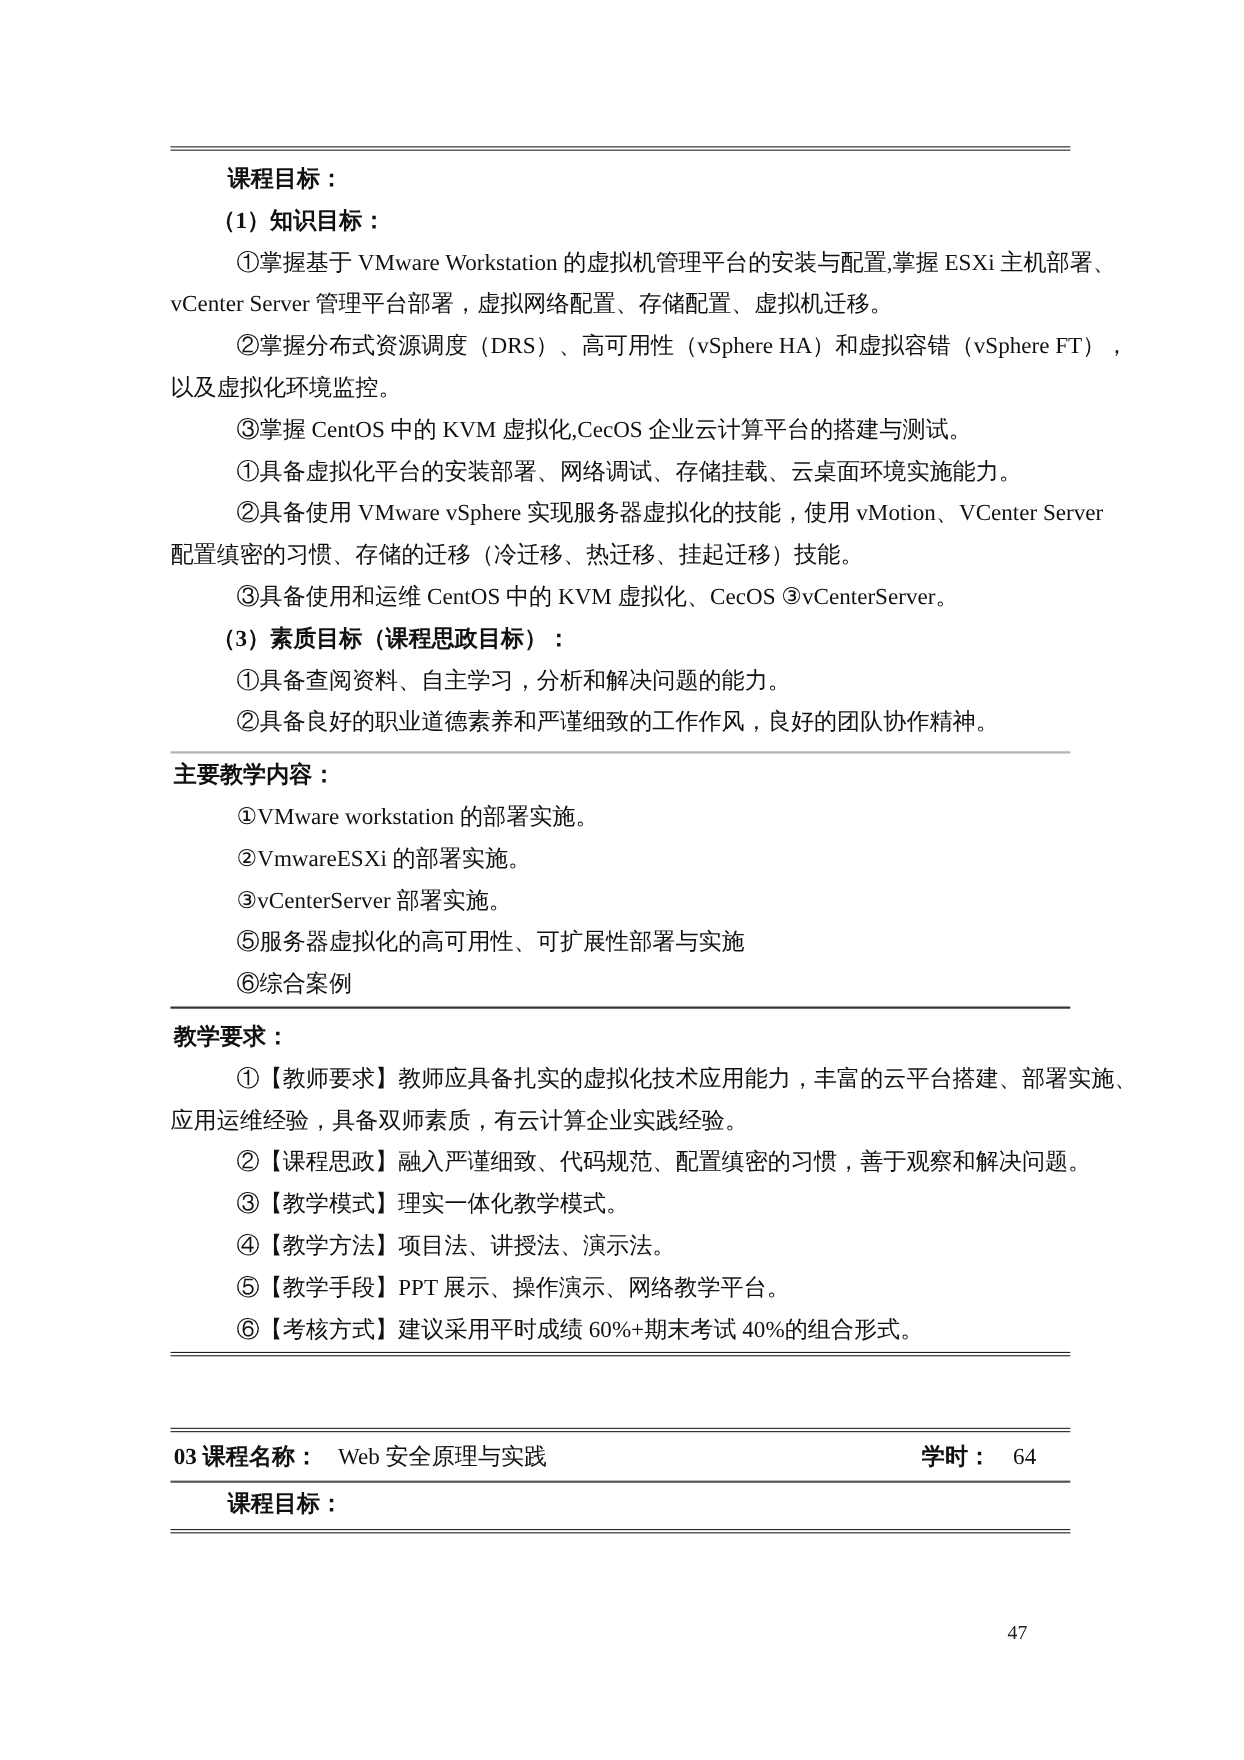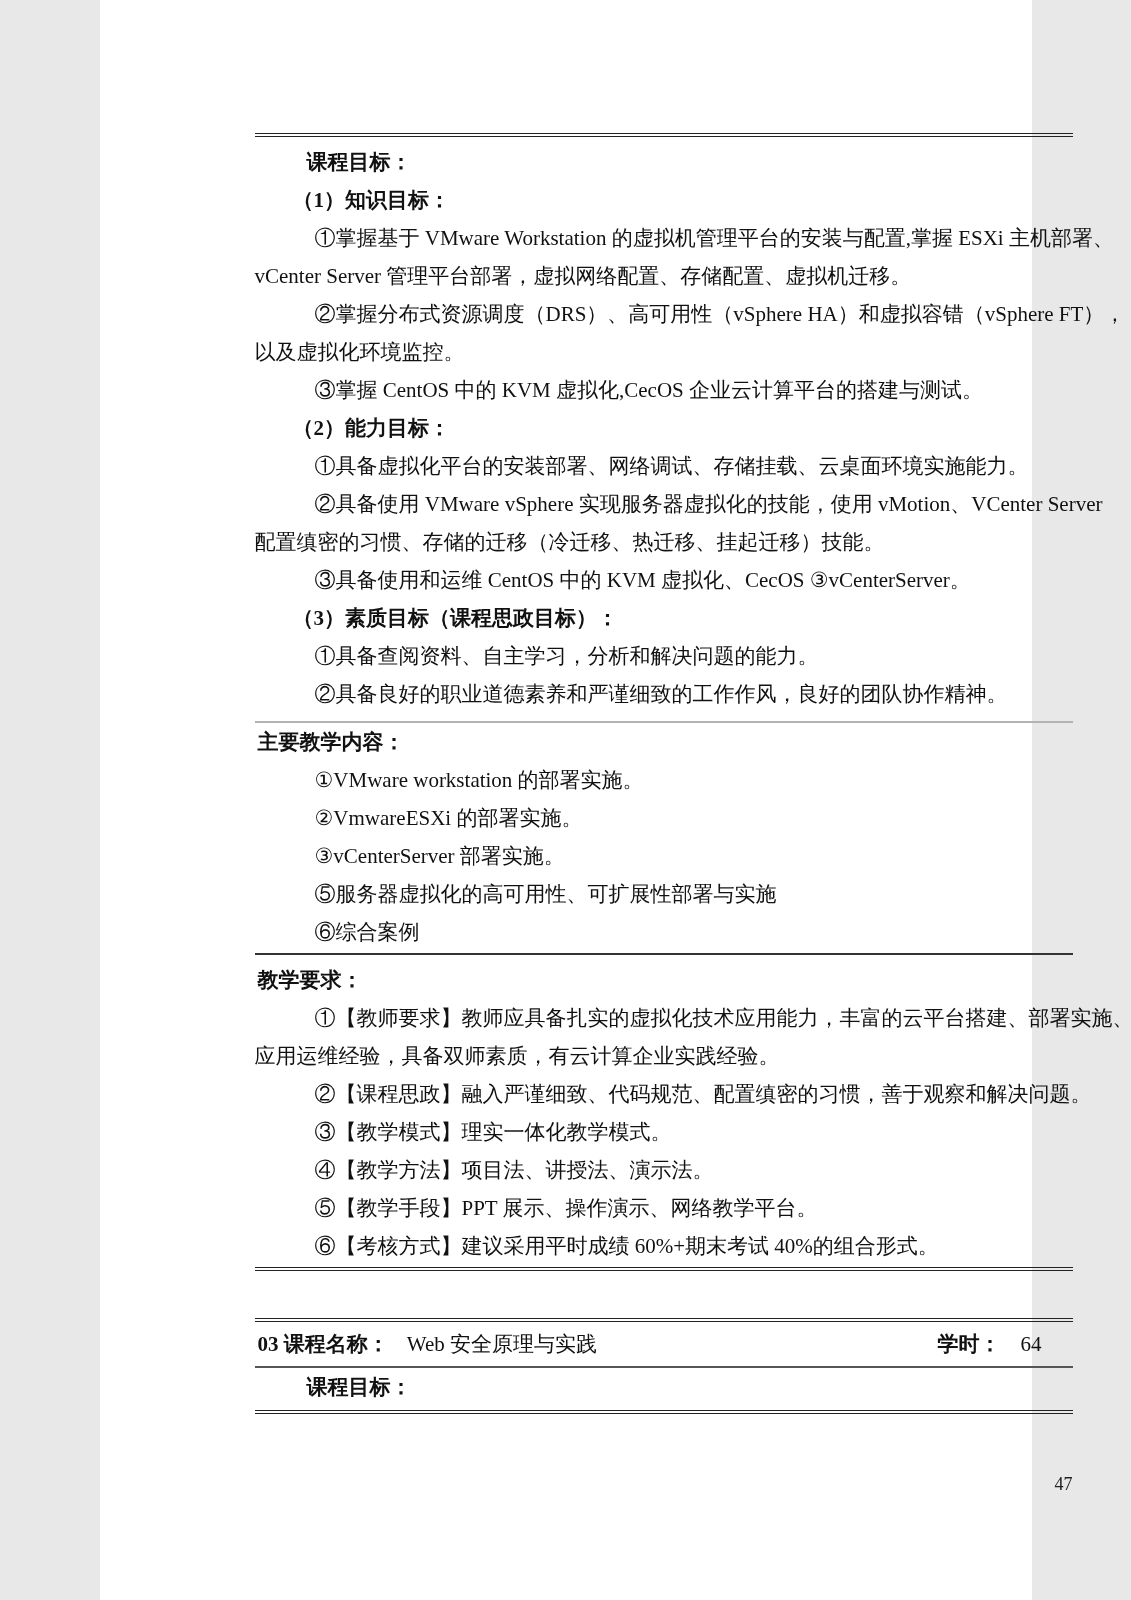--- a/index.html
+++ b/index.html
@@ -1,65 +1,64 @@
 <!DOCTYPE html>
 <html><head>
 <meta charset="utf-8">
 <style>
   html,body { margin:0; padding:0; background:#e8e8e8; }
   .page {
     position:relative;
-    width:932px; height:1600px;
+    width:1131px; height:1600px;
     margin:0 auto;
     background:#ffffff;
     font-family:"Liberation Serif", serif;
     color:#111;
     font-size:21px;
   }
   .content { position:absolute; left:155px; top:133px; width:818px; }
   .ln { line-height:38px; height:38px; white-space:nowrap; }
   .b  { font-weight:bold; }
   .h  { font-weight:bold; margin-left:52px; }   
   .sh { font-weight:bold; margin-left:38px; }   
   .p  { margin-left:60px; }                     
   .c  { margin-left:0; }                        
   .head { font-weight:bold; margin-left:3px; }  
 
   .sec-a { border-top:4px double #222; padding:6px 0 8px 0; }
   .sec-b { border-top:2px solid #b3b3b3; padding:0 0 2px 0; }
   .sec-c { border-top:2px solid #333; border-bottom:4px double #222; padding:6px 0 2px 0; }
 
-  .table2 { margin-top:47px; border-top:4px double #222; border-bottom:4px double #222; }
+  .table2 { margin-top:65px; border-top:4px double #222; border-bottom:4px double #222; }
   .t2-row1 {
     display:flex; justify-content:space-between; align-items:center;
     height:44px; border-bottom:2px solid #555; padding:0 3px;
   }
   .t2-left { display:flex; align-items:baseline; }
   .t2-course-name { margin-left:18px; }
   .t2-right { padding-right:28px; }
   .t2-hours-value { margin-left:20px; }
   .t2-row2 { height:42px; line-height:42px; }
 
-  .pagenum { position:absolute; left:955px; top:1474px; font-size:18px; color:#222; }
+  .pagenum { position:absolute; left:916px; top:1474px; font-size:18px; color:#222; }
 </style>
 </head>
 <body>
 
 <div class="page">
   <div class="content">
 
     <div class="sec-a">
       <div class="ln h">课程目标：</div>
       <div class="ln sh">（1）知识目标：</div>
       <div class="ln p">①掌握基于 VMware Workstation 的虚拟机管理平台的安装与配置,掌握 ESXi 主机部署、</div>
       <div class="ln c">vCenter Server 管理平台部署，虚拟网络配置、存储配置、虚拟机迁移。</div>
       <div class="ln p">②掌握分布式资源调度（DRS）、高可用性（vSphere HA）和虚拟容错（vSphere FT），</div>
       <div class="ln c">以及虚拟化环境监控。</div>
       <div class="ln p">③掌握 CentOS 中的 KVM 虚拟化,CecOS 企业云计算平台的搭建与测试。</div>
-      <div class="ln sh">（2）能力目标：</div>
       <div class="ln p">①具备虚拟化平台的安装部署、网络调试、存储挂载、云桌面环境实施能力。</div>
       <div class="ln p">②具备使用 VMware vSphere 实现服务器虚拟化的技能，使用 vMotion、VCenter Server</div>
       <div class="ln c">配置缜密的习惯、存储的迁移（冷迁移、热迁移、挂起迁移）技能。</div>
       <div class="ln p">③具备使用和运维 CentOS 中的 KVM 虚拟化、CecOS ③vCenterServer。</div>
       <div class="ln sh">（3）素质目标（课程思政目标）：</div>
       <div class="ln p">①具备查阅资料、自主学习，分析和解决问题的能力。</div>
       <div class="ln p">②具备良好的职业道德素养和严谨细致的工作作风，良好的团队协作精神。</div>
     </div>
 
     <div class="sec-b">

